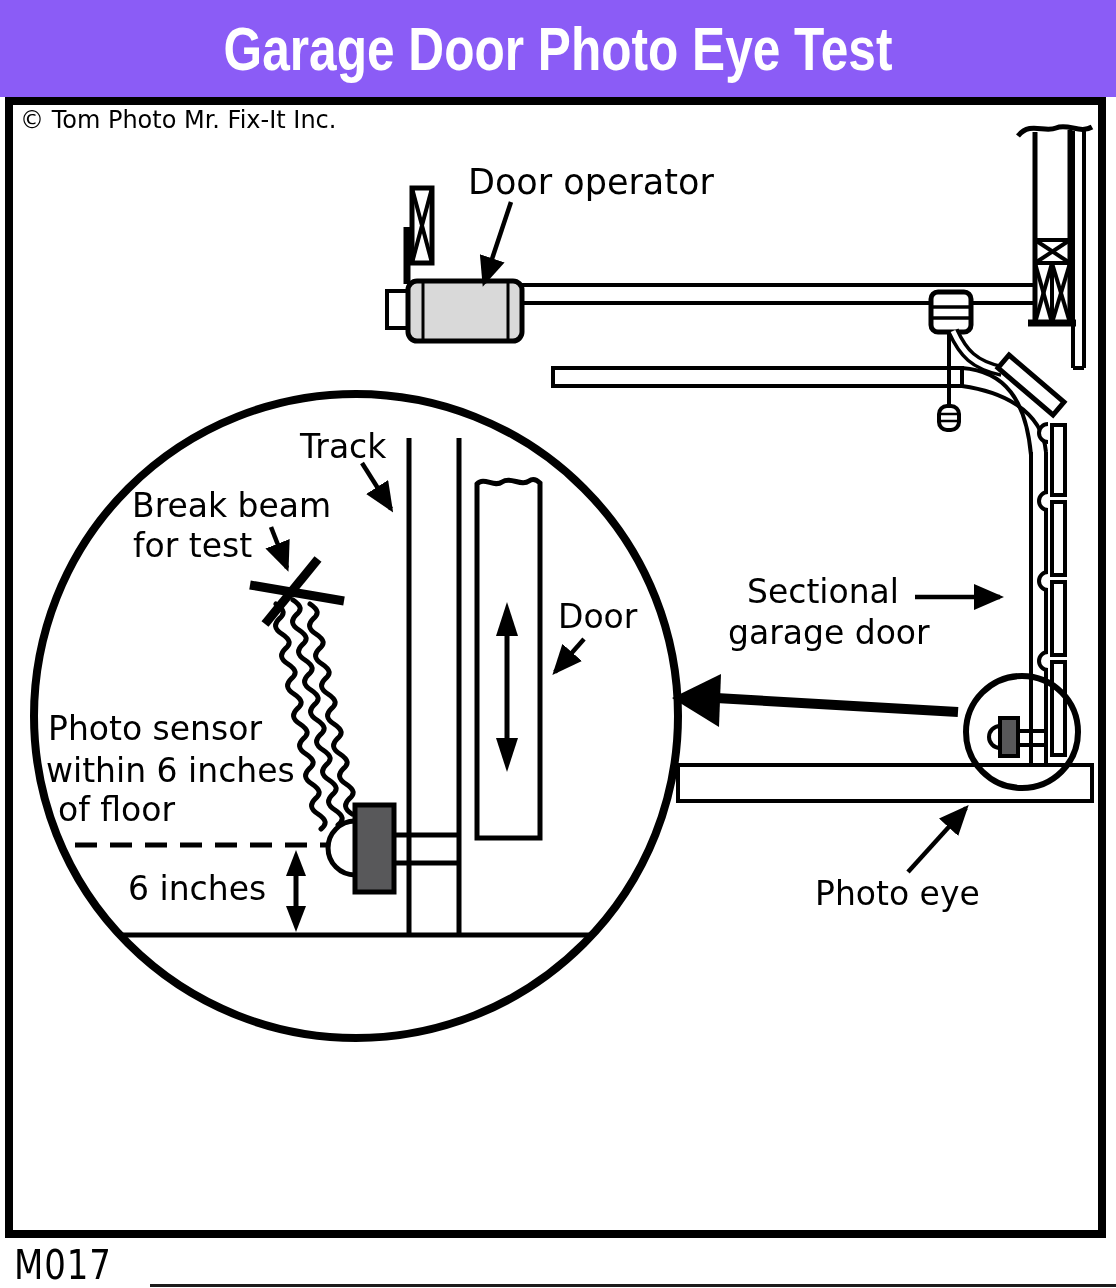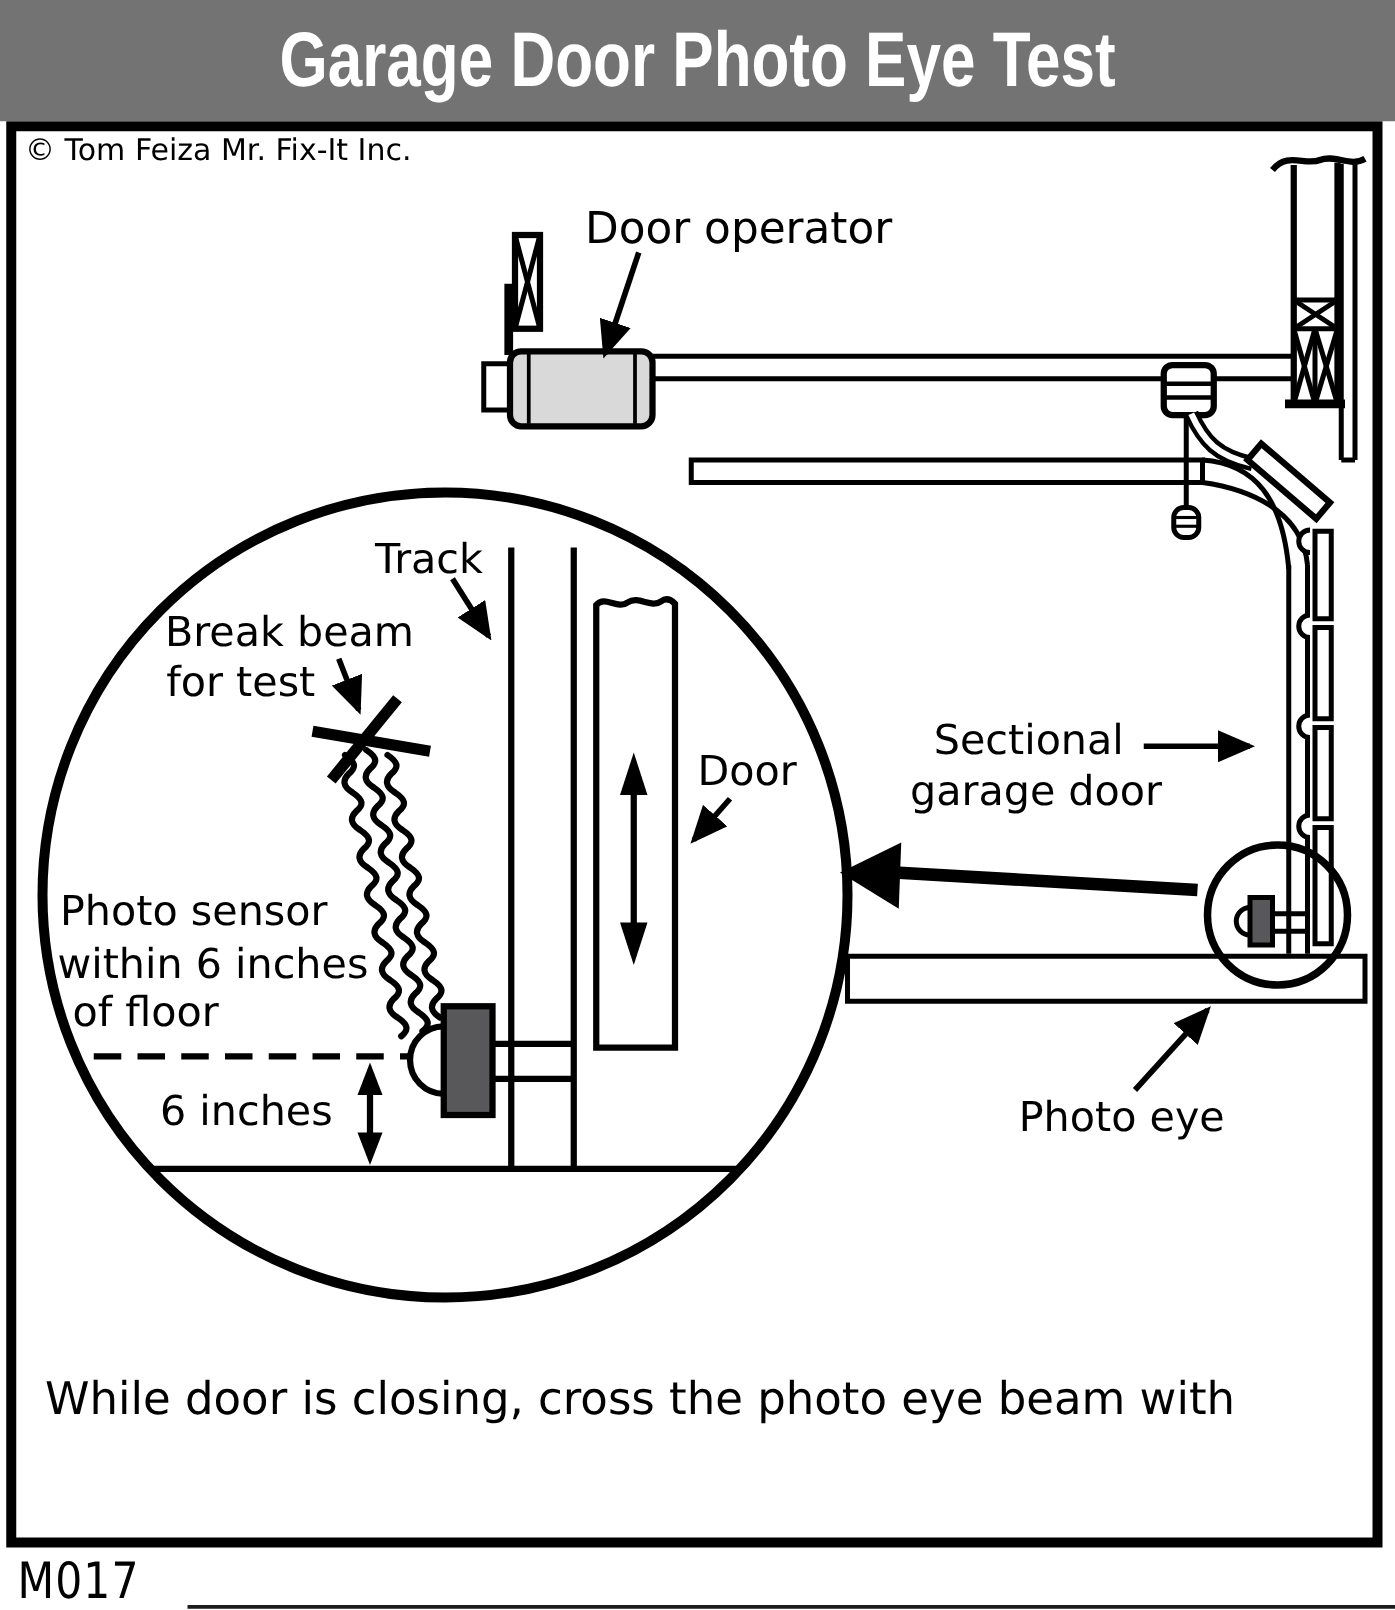--- a/index.html
+++ b/index.html
@@ -1,21 +1,21 @@
 <!DOCTYPE html>
 <html><head>
 <meta charset="utf-8">
 <style>
   html,body{margin:0;padding:0;}
   body{
     width:1116px;height:1288px;position:relative;background:#fff;
     font-family:"DejaVu Sans",sans-serif;color:#000;overflow:hidden;
   }
   .titlebar{
-    position:absolute;left:0;top:0;width:1116px;height:97px;background:#737373;
+    position:absolute;left:0;top:0;width:1116px;height:97px;background:#8b5cf6;
     display:flex;align-items:center;justify-content:center;z-index:3;
   }
   .title-text{
     color:#fff;font-size:62px;font-weight:bold;white-space:nowrap;
     font-family:"Liberation Sans",sans-serif;transform:scaleX(.8);letter-spacing:0;
   }
   .frame{
     position:absolute;left:5px;top:97px;width:1101px;height:1141px;
     border:8px solid #000;box-sizing:border-box;background:#fff;z-index:1;
   }
@@ -38,21 +38,21 @@
 </style>
 </head>
 <body>
 
 <div class="titlebar">
   <span class="title-text">Garage Door Photo Eye Test</span>
 </div>
 
 <div class="frame"></div>
 
-<div class="copyright">© Tom Feiza Mr. Fix-It Inc.</div>
+<div class="copyright">© Tom Photo Mr. Fix-It Inc.</div>
 
 <svg class="diagram" width="1116" height="1288" viewBox="0 0 1116 1288">
   <defs>
     <marker id="ah" orient="auto" markerUnits="userSpaceOnUse" markerWidth="30" markerHeight="26" refX="26" refY="13">
       <path d="M0,0 L30,13 L0,26 Z" fill="#000"></path>
     </marker>
   </defs>
 
   <g stroke="#000" fill="none">
     <path d="M1018,136 C1030,121 1044,133 1056,128 C1068,123 1080,134 1092,127" stroke-width="5"></path>
@@ -214,17 +214,16 @@
 
   <text x="747" y="603" font-size="33">Sectional</text>
   <text x="728" y="644" font-size="33">garage door</text>
   <line x1="915" y1="597" x2="1000" y2="597" stroke="#000" stroke-width="4.5" marker-end="url(#ah)"></line>
 
   <text x="815" y="905" font-size="33">Photo eye</text>
   <line x1="908" y1="872" x2="966" y2="808" stroke="#000" stroke-width="4.5" marker-end="url(#ah)"></line>
 </svg>
 
 <div class="caption">
-  <div>While door is closing, cross the photo eye beam with</div>
 </div>
 
 <div class="doc-code">M017</div>
 <div class="bottom-rule"></div>
 
 </body></html>

